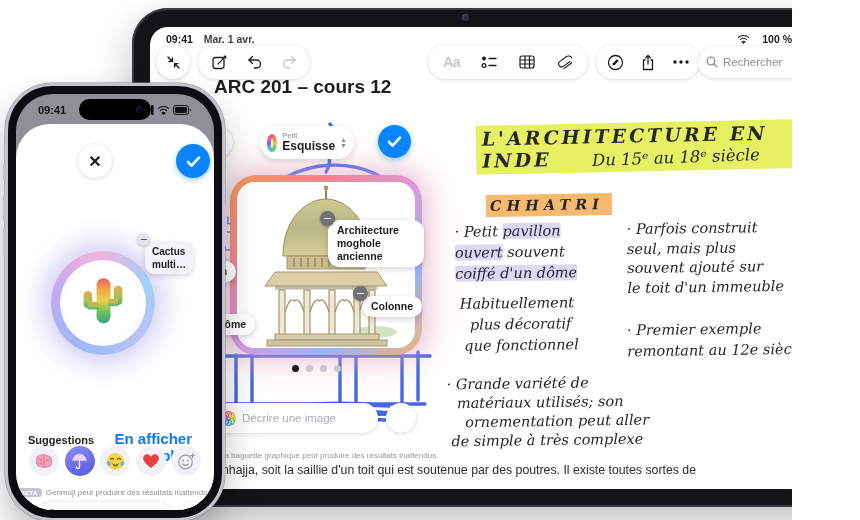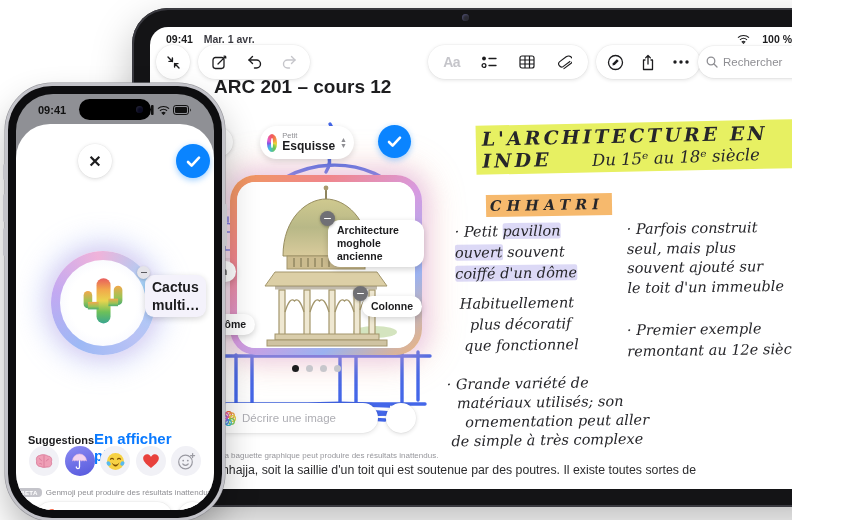--- a/index.html
+++ b/index.html
@@ -114,36 +114,36 @@
   .island i { position:absolute; right:8px; top:7px; width:7px; height:7px; border-radius:50%; background:#0a0a20;
           box-shadow:inset 1px 1px 2px #223; }
   .ip-sicons { display:flex; gap:3px; align-items:center; }
 
   .sheet { position:absolute; left:0; top:30px; width:198px; height:386px; background:#fff;
           border-radius:34px 34px 0 0; }
   .ip-x { left:62px; top:20px; width:34px; height:34px; font-size:16px; color:#1c1c1e; font-weight:600; }
   .ip-check { left:160px; top:20px; width:34px; height:34px; position:absolute; }
 
   .cactus-tag { position:absolute; left:129px; top:118px; background:#f4f2fb; border-radius:9px;
-          box-shadow:0 2px 6px rgba(0,0,0,.16); padding:3px 7px; font-size:14px; font-weight:700;
-          color:#1c1c1e; line-height:1.3; z-index:3;margin-top:33px; }
+          box-shadow:0 2px 6px rgba(0,0,0,.16); padding:3px 7px; font-size:10px; font-weight:700;
+          color:#1c1c1e; line-height:1.3; z-index:3; }
   .tag-minus { position:absolute; left:-8px; top:-9px; width:13px; height:13px; border-radius:50%;
           background:#e4e3e9; box-shadow:0 1px 3px rgba(0,0,0,.2); display:flex; align-items:center; justify-content:center; }
   .tag-minus::after { content:""; width:6px; height:1.6px; background:#5b5b60; }
 
   .glow-wrap { position:absolute; left:23px; top:115px; width:128px; height:128px; z-index:2; }
   .glow-ring { position:absolute; inset:12px; border-radius:50%;
           background:conic-gradient(from 210deg,#9db9f5,#c2a9f2,#f0b3da,#a3d0f7,#b9c2f5,#9db9f5);
           box-shadow:0 0 26px 12px rgba(160,175,245,.38), 0 0 14px 4px rgba(240,180,220,.3); }
   .glow-ring::after { content:""; position:absolute; inset:9px; border-radius:50%;
           background:radial-gradient(circle,#ffffff 55%, #f0f2fd 100%); }
   .glow-wrap svg { position:absolute; left:50%; top:50%; transform:translate(-50%,-52%); }
 
   .sug-row { position:absolute; left:12px; right:22px; top:306px; display:flex; justify-content:space-between;
-          align-items:baseline; }
+          align-items:baseline;text-align:right; }
   .sug-label { font-size:11px; font-weight:700; color:#1c1c1e; }
   .sug-more { font-size:15px; font-weight:600; color:#0a7aff; }
   .emoji-row { position:absolute; left:13px; right:13px; top:322px; display:flex; justify-content:space-between; }
   .emoji-c { width:30px; height:30px; border-radius:50%; background:#f1f1f6; display:flex; align-items:center;
           justify-content:center; overflow:hidden; }
   .emoji-c.umb { background:linear-gradient(160deg,#8c8cf2,#5558dd); }
 
   .beta-row { position:absolute; left:0; right:0; top:364px; display:flex; justify-content:center; gap:4px;
           align-items:center; }
   .beta-pill { background:#c4c4ca; color:#fff; font-size:6.2px; font-weight:700; padding:1px 4px; border-radius:4px;

